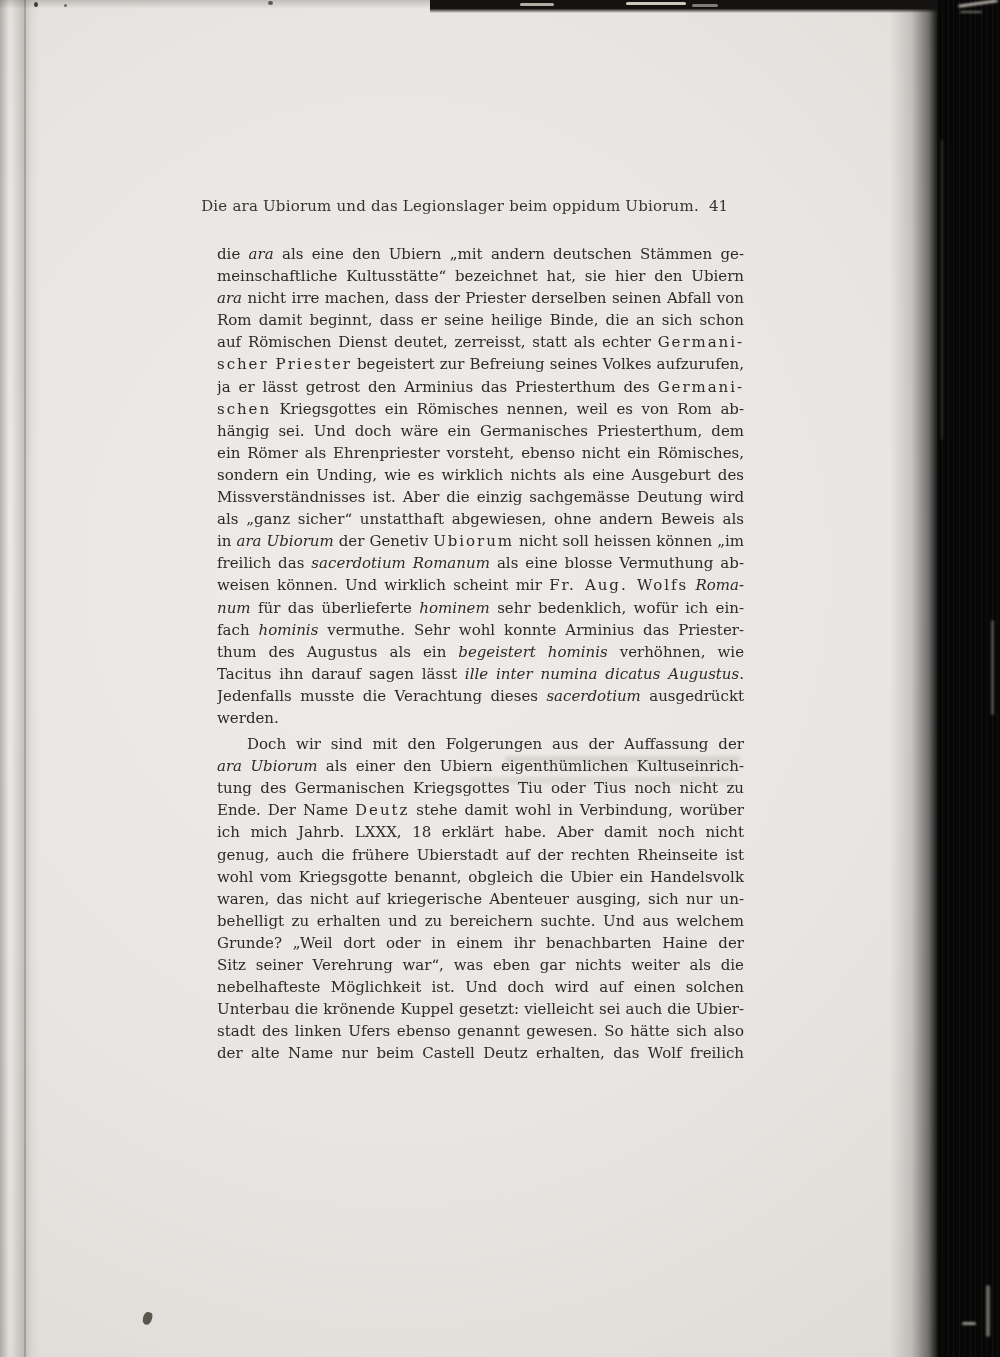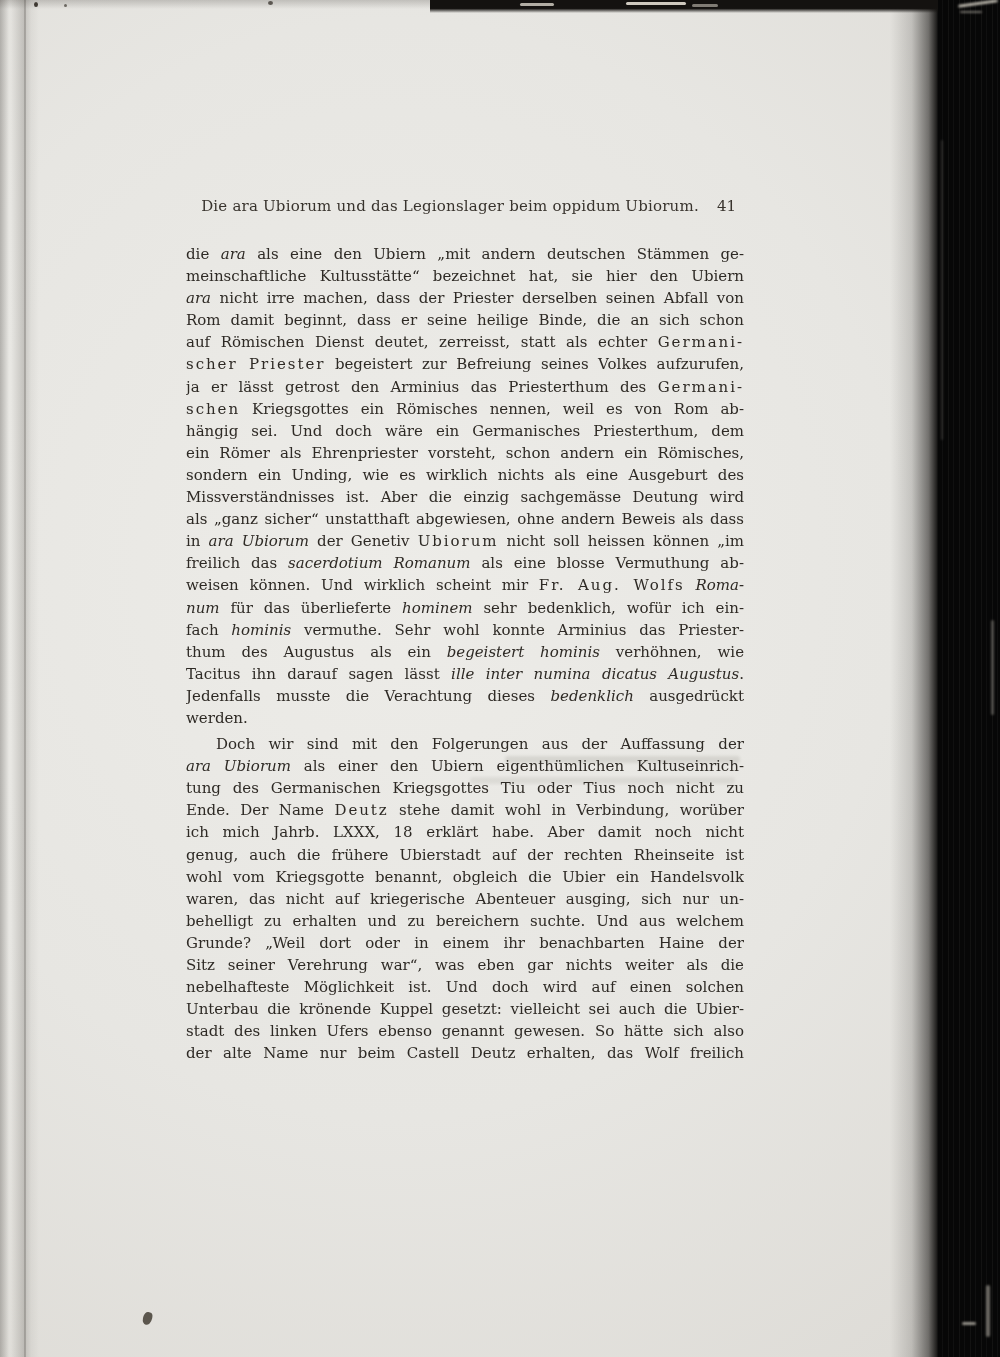--- a/index.html
+++ b/index.html
@@ -84,27 +84,27 @@
   .gh1 { left: 505px; top: 756px; width: 235px; opacity: .28; }
   .gh2 { left: 470px; top: 777px; width: 265px; opacity: .20; }
 
   
   .column {
     position: absolute; left: 186px; top: 197px; width: 558px;
     color: #2e2a25;
   }
   .running-head { position: relative; height: 20px; font-size: 15px; color: #38332d; }
   .rh-title { position: absolute; left: 0; right: 30px; text-align: center; letter-spacing: 0.2px; white-space: nowrap; }
-  .rh-num { position: absolute; right: 8px; top: 0; }
+  .rh-num { position: absolute; right: 16px; top: 0; }
 
   .text-body { margin-top: 26px; font-size: 15px; }
   .paragraph + .paragraph { margin-top: 4px; }
   .line {
     line-height: 22.1px; height: 22.1px; overflow: hidden;
-    text-align: justify; text-align-last: justify;
+    text-align: justify; text-align-last: justify; margin-left: 31px;
   }
   .line.last { text-align-last: left; }
   .line.indent { text-indent: 30px; }
   .line i { font-style: italic; }
   .line .sp { letter-spacing: 0.13em; }
 </style>
 </head>
 <body>
 
 <div class="scan">
@@ -131,32 +131,32 @@
           <div class="paragraph">
             <div class="line">die <i>ara</i> als eine den Ubiern „mit andern deutschen Stämmen ge-</div>
             <div class="line">meinschaftliche Kultusstätte“ bezeichnet hat, sie hier den Ubiern</div>
             <div class="line"><i>ara</i> nicht irre machen, dass der Priester derselben seinen Abfall von</div>
             <div class="line">Rom damit beginnt, dass er seine heilige Binde, die an sich schon</div>
             <div class="line">auf Römischen Dienst deutet, zerreisst, statt als echter <span class="sp">Germani-</span></div>
             <div class="line"><span class="sp">scher Priester</span> begeistert zur Befreiung seines Volkes aufzurufen,</div>
             <div class="line">ja er lässt getrost den Arminius das Priesterthum des <span class="sp">Germani-</span></div>
             <div class="line"><span class="sp">schen</span> Kriegsgottes ein Römisches nennen, weil es von Rom ab-</div>
             <div class="line">hängig sei. Und doch wäre ein Germanisches Priesterthum, dem</div>
-            <div class="line">ein Römer als Ehrenpriester vorsteht, schon andern ein Römisches,</div>
+            <div class="line">ein Römer als Ehrenpriester vorsteht, ebenso nicht ein Römisches,</div>
             <div class="line">sondern ein Unding, wie es wirklich nichts als eine Ausgeburt des</div>
             <div class="line">Missverständnisses ist. Aber die einzig sachgemässe Deutung wird</div>
             <div class="line">als „ganz sicher“ unstatthaft abgewiesen, ohne andern Beweis als dass</div>
             <div class="line">in <i>ara Ubiorum</i> der Genetiv <span class="sp">Ubiorum</span> nicht soll heissen können „im</div>
             <div class="line">freilich das <i>sacerdotium Romanum</i> als eine blosse Vermuthung ab-</div>
             <div class="line">weisen können. Und wirklich scheint mir <span class="sp">Fr. Aug. Wolfs</span> <i>Roma-</i></div>
             <div class="line"><i>num</i> für das überlieferte <i>hominem</i> sehr bedenklich, wofür ich ein-</div>
             <div class="line">fach <i>hominis</i> vermuthe. Sehr wohl konnte Arminius das Priester-</div>
             <div class="line">thum des Augustus als ein <i>begeistert hominis</i> verhöhnen, wie</div>
             <div class="line">Tacitus ihn darauf sagen lässt <i>ille inter numina dicatus Augustus</i>.</div>
-            <div class="line">Jedenfalls musste die Verachtung dieses <i>bedenklich</i> ausgedrückt</div>
+            <div class="line">Jedenfalls musste die Verachtung dieses <i>sacerdotium</i> ausgedrückt</div>
             <div class="line last">werden.</div>
           </div>
           <div class="paragraph">
             <div class="line indent">Doch wir sind mit den Folgerungen aus der Auffassung der</div>
             <div class="line"><i>ara Ubiorum</i> als einer den Ubiern eigenthümlichen Kultuseinrich-</div>
             <div class="line">tung des Germanischen Kriegsgottes Tiu oder Tius noch nicht zu</div>
             <div class="line">Ende. Der Name <span class="sp">Deutz</span> stehe damit wohl in Verbindung, worüber</div>
             <div class="line">ich mich Jahrb. LXXX, 18 erklärt habe. Aber damit noch nicht</div>
             <div class="line">genug, auch die frühere Ubierstadt auf der rechten Rheinseite ist</div>
             <div class="line">wohl vom Kriegsgotte benannt, obgleich die Ubier ein Handelsvolk</div>

